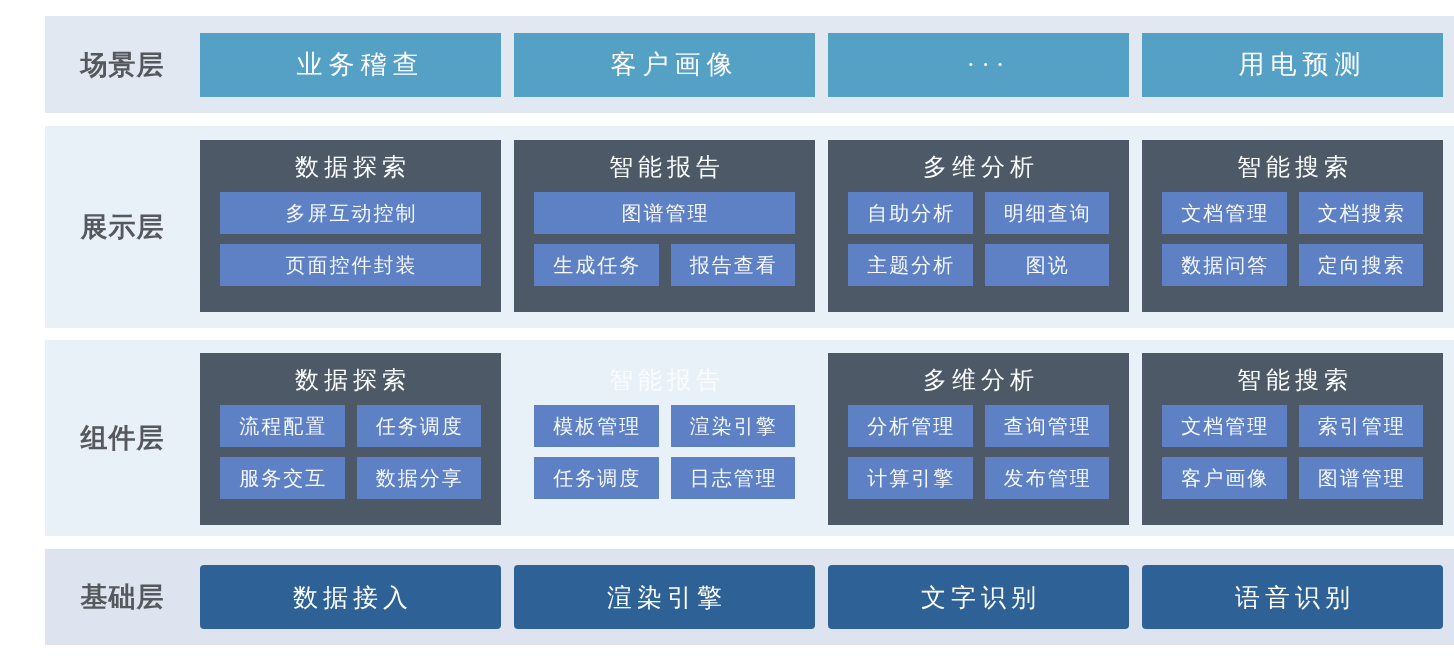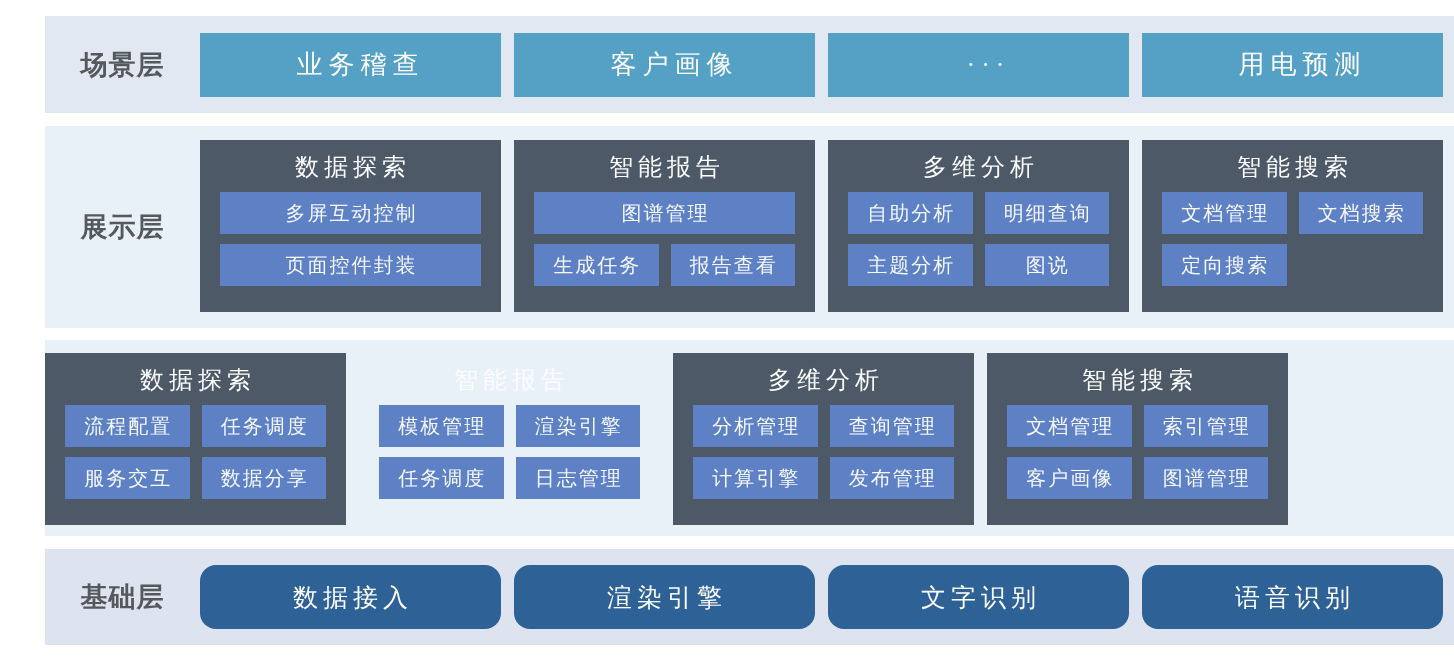--- a/index.html
+++ b/index.html
@@ -63,21 +63,21 @@
     letter-spacing: 6px;
     padding-left: 20px;
     display: flex;
     align-items: center;
     justify-content: center;
     box-sizing: border-box;
   }
   .foundation-box {
     height: 64px;
     background: var(--foundation-box, #2e6195);
-    border-radius: 16px;
+    border-radius: 4px;
     color: #fdfdfe;
     font-size: 25px;
     letter-spacing: 5px;
     padding-left: 5px;
     display: flex;
     align-items: center;
     justify-content: center;
     box-sizing: border-box;
   }
   .group {
@@ -160,27 +160,31 @@
           <div class="module">明细查询</div>
           <div class="module">主题分析</div>
           <div class="module">图说</div>
         </div>
       </div>
       <div class="col group">
         <div class="group-title">智能搜索</div>
         <div class="group-grid">
           <div class="module">文档管理</div>
           <div class="module">文档搜索</div>
+          <div class="module">数据问答</div>
           <div class="module">定向搜索</div>
         </div>
       </div>
     </div>
   </div>
 
   <div class="band band-component">
+    <div class="label-area">
+      <span class="row-label">组件层</span>
+    </div>
     <div class="content">
       <div class="col group">
         <div class="group-title">数据探索</div>
         <div class="group-grid">
           <div class="module">流程配置</div>
           <div class="module">任务调度</div>
           <div class="module">服务交互</div>
           <div class="module">数据分享</div>
         </div>
       </div>

